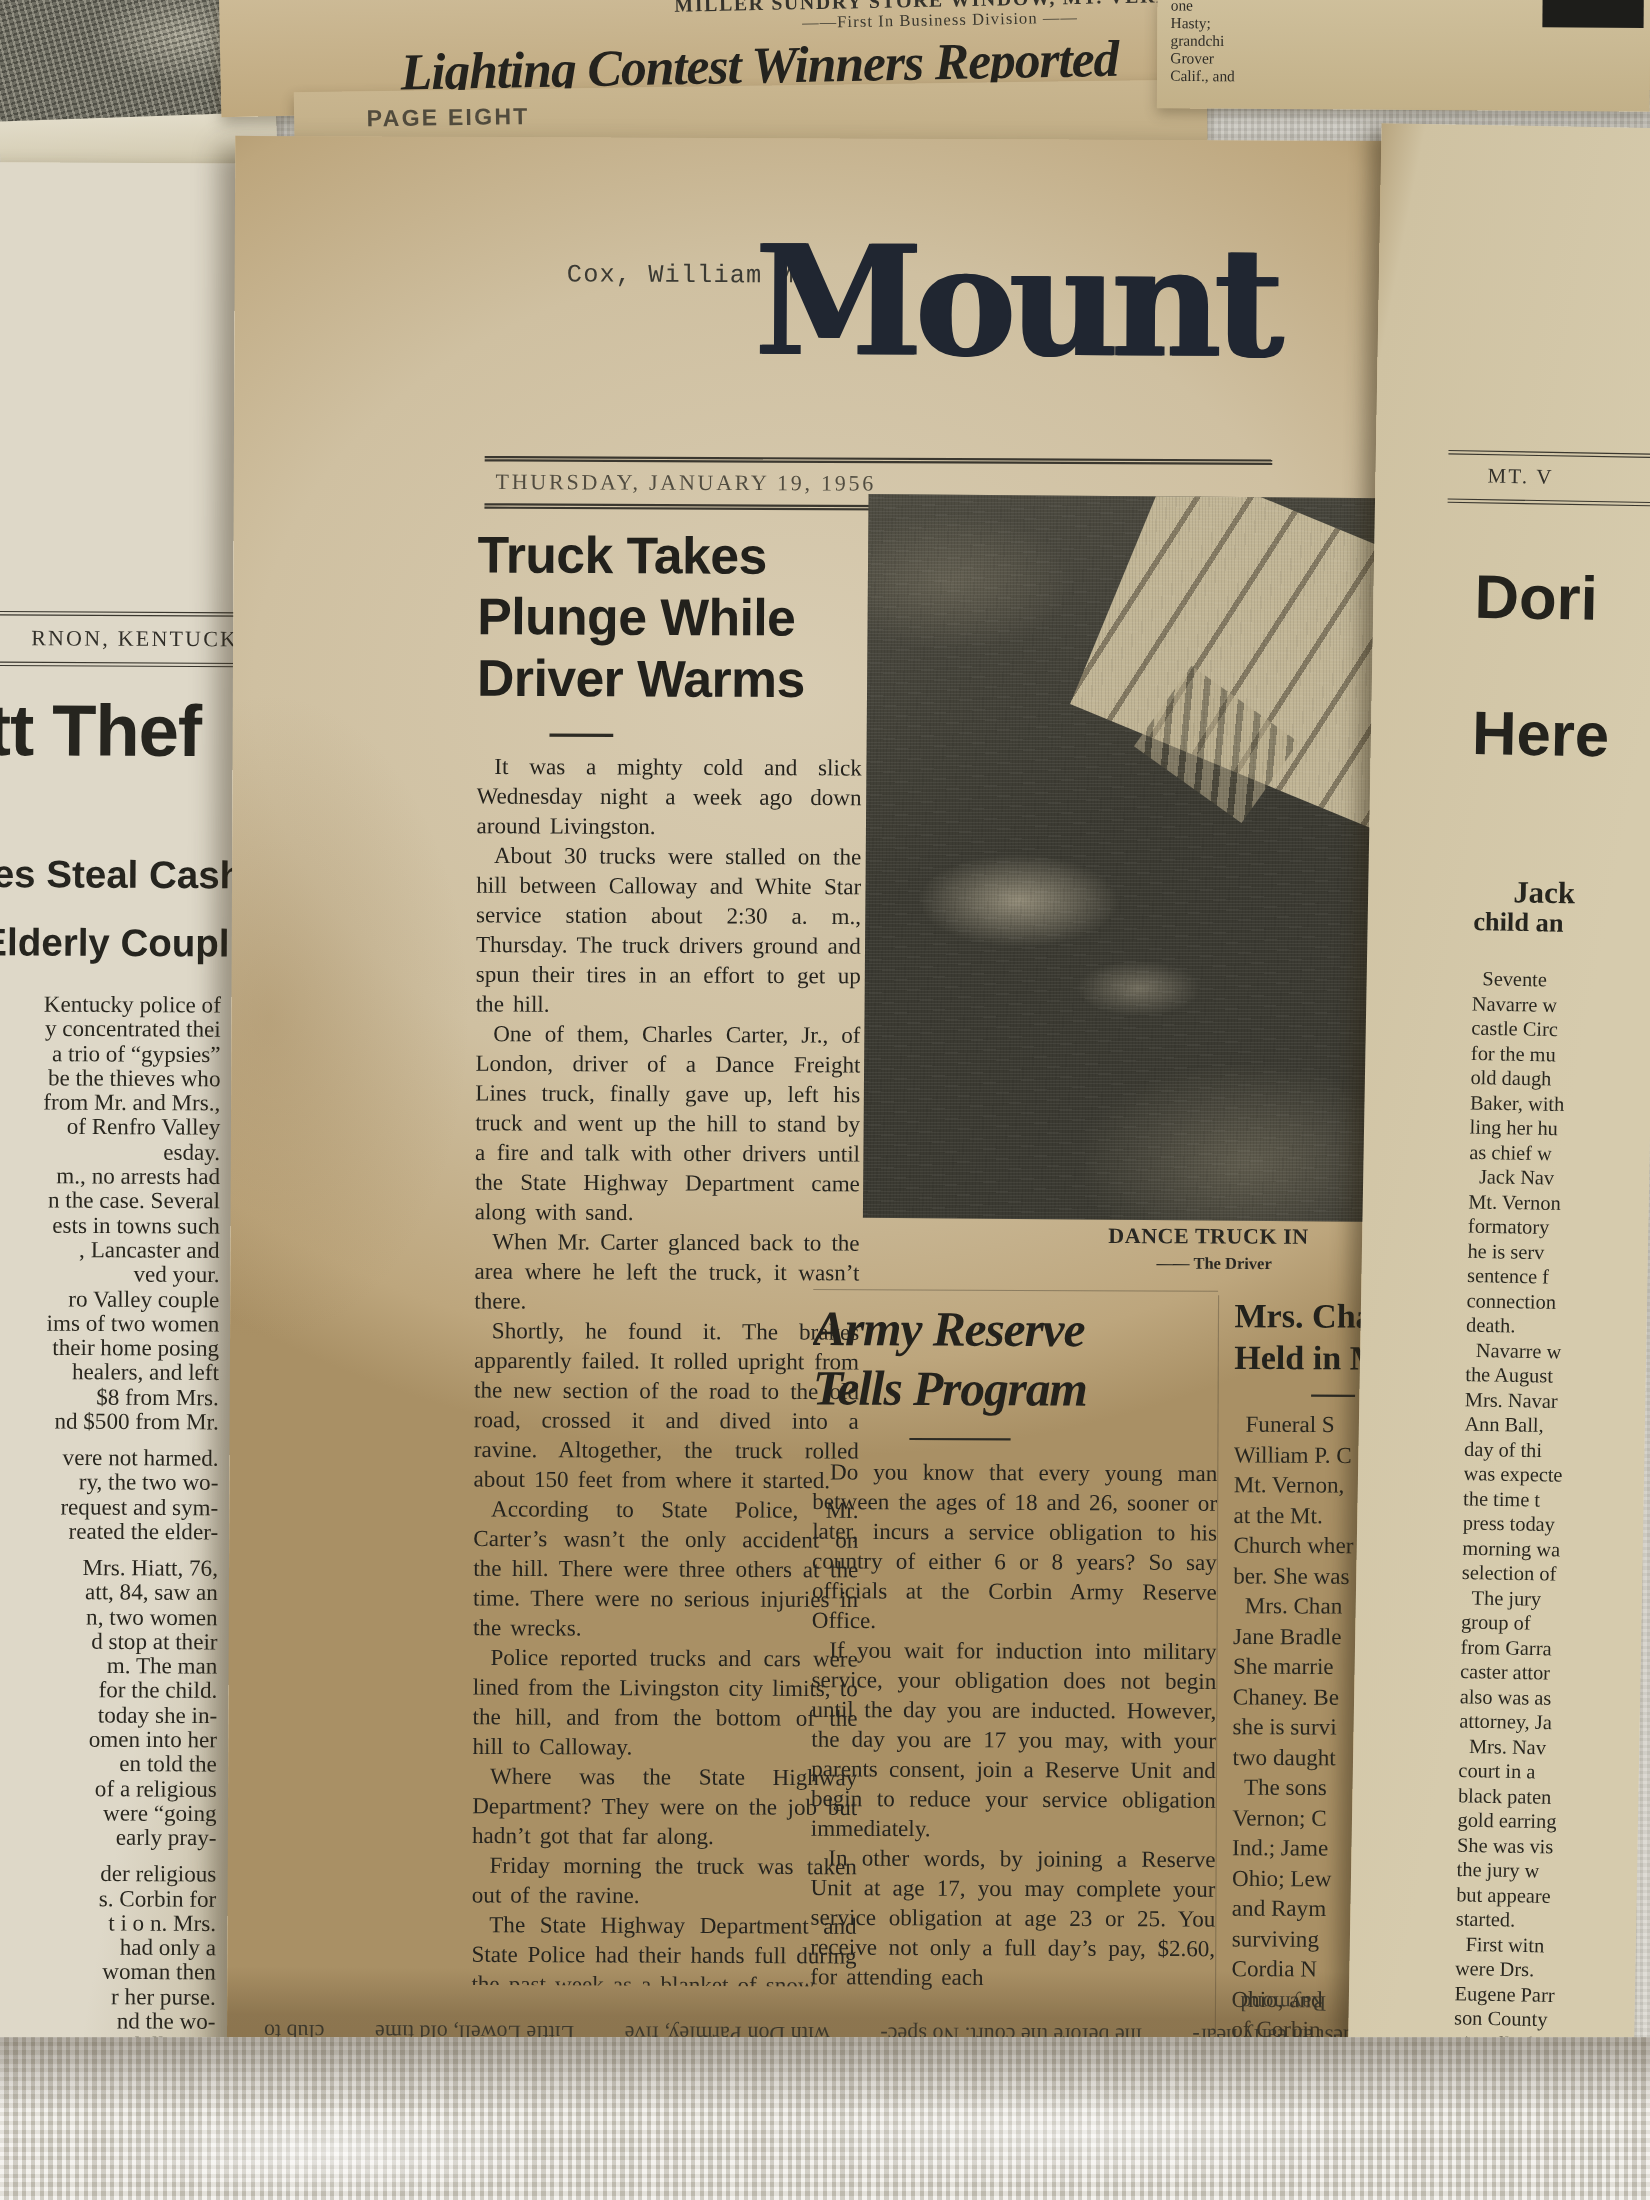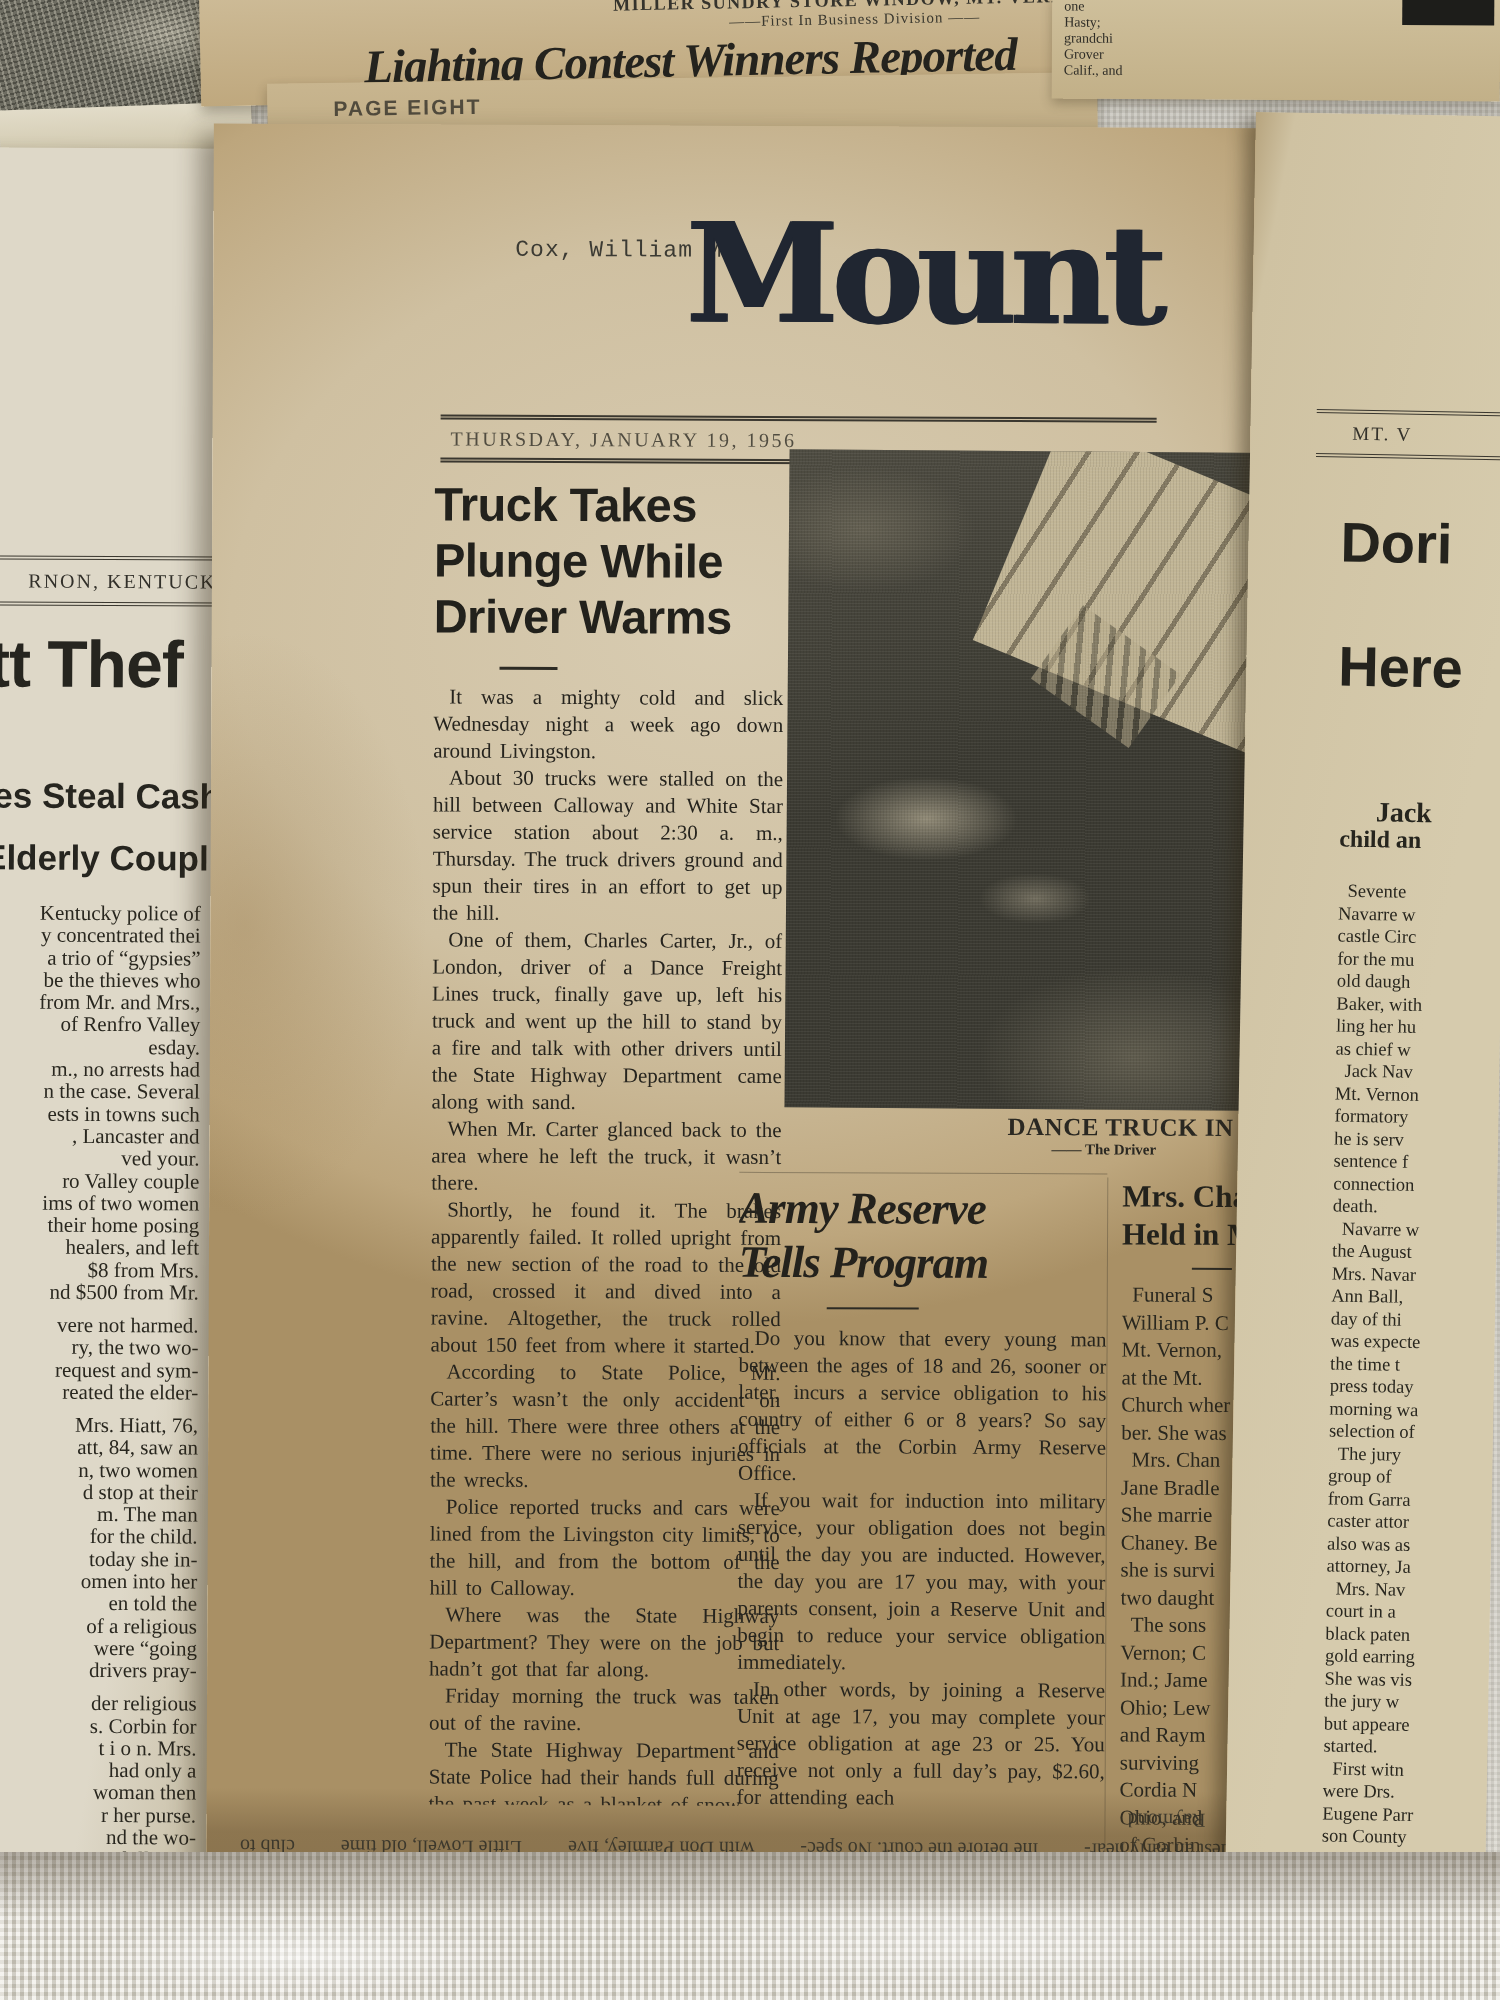--- a/index.html
+++ b/index.html
@@ -109,21 +109,21 @@
       #3b3a32;}
   .photo::after{content:"";position:absolute;inset:0;background:
       repeating-linear-gradient(0deg, rgba(255,255,255,.05) 0 1px, transparent 1px 3px),
       repeating-linear-gradient(90deg, rgba(0,0,0,.07) 0 1px, transparent 1px 3px);}
   .truck-door{position:absolute;right:-40px;top:18px;width:320px;height:240px;
     transform:rotate(22deg);opacity:.9;background:
       repeating-linear-gradient(100deg,#cfc2a0 0 36px,#8a7f66 36px 41px);}
   .truck-part{position:absolute;right:120px;top:180px;width:120px;height:90px;
     transform:rotate(35deg);opacity:.55;background:
       repeating-linear-gradient(60deg,#b8ab8b 0 10px,#55503f 10px 16px);}
-  .caption1{position:absolute;left:798px;top:986px;font-weight:bold;font-size:25px;
+  .caption1{position:absolute;left:798px;top:986px;font-weight:bold;font-size:20px;
     letter-spacing:.5px;color:#2a2822;white-space:nowrap;}
   .caption2{position:absolute;left:842px;top:1014px;font-weight:bold;font-size:15px;
     color:#2a2822;white-space:nowrap;}
   .article2{position:absolute;left:530px;top:1046px;width:368px;height:660px;overflow:hidden;
     border-top:1px solid rgba(60,55,42,.4);padding-top:8px;}
   .a2-headline{font-family:"Liberation Serif",serif;font-weight:bold;font-style:italic;
     font-size:45px;line-height:54px;color:#24221c;letter-spacing:-1px;}
   .a2-dash{width:92px;height:2px;background:#2d2b24;margin:18px 0 16px 88px;}
   .article3{position:absolute;left:898px;top:1050px;width:242px;height:700px;overflow:hidden;
     border-left:1px solid rgba(60,55,42,.35);padding-left:14px;}
@@ -222,21 +222,21 @@
         <div class="ln">att, 84, saw an</div>
         <div class="ln">n, two women</div>
         <div class="ln">d stop at their</div>
         <div class="ln">m. The man</div>
         <div class="ln">for the child.</div>
         <div class="ln">today she in-</div>
         <div class="ln">omen into her</div>
         <div class="ln">en told the</div>
         <div class="ln">of a religious</div>
         <div class="ln">were “going</div>
-        <div class="ln">drivers pray-</div>
+        <div class="ln">early pray-</div>
         <div class="ln"></div>
         <div class="ln">der religious</div>
         <div class="ln">s. Corbin for</div>
         <div class="ln">t i o n. Mrs.</div>
         <div class="ln">had only a</div>
         <div class="ln">woman then</div>
         <div class="ln">r her purse.</div>
         <div class="ln">nd the wo-</div>
         <div class="ln">dollars in</div>
         <div class="ln">the money</div>

